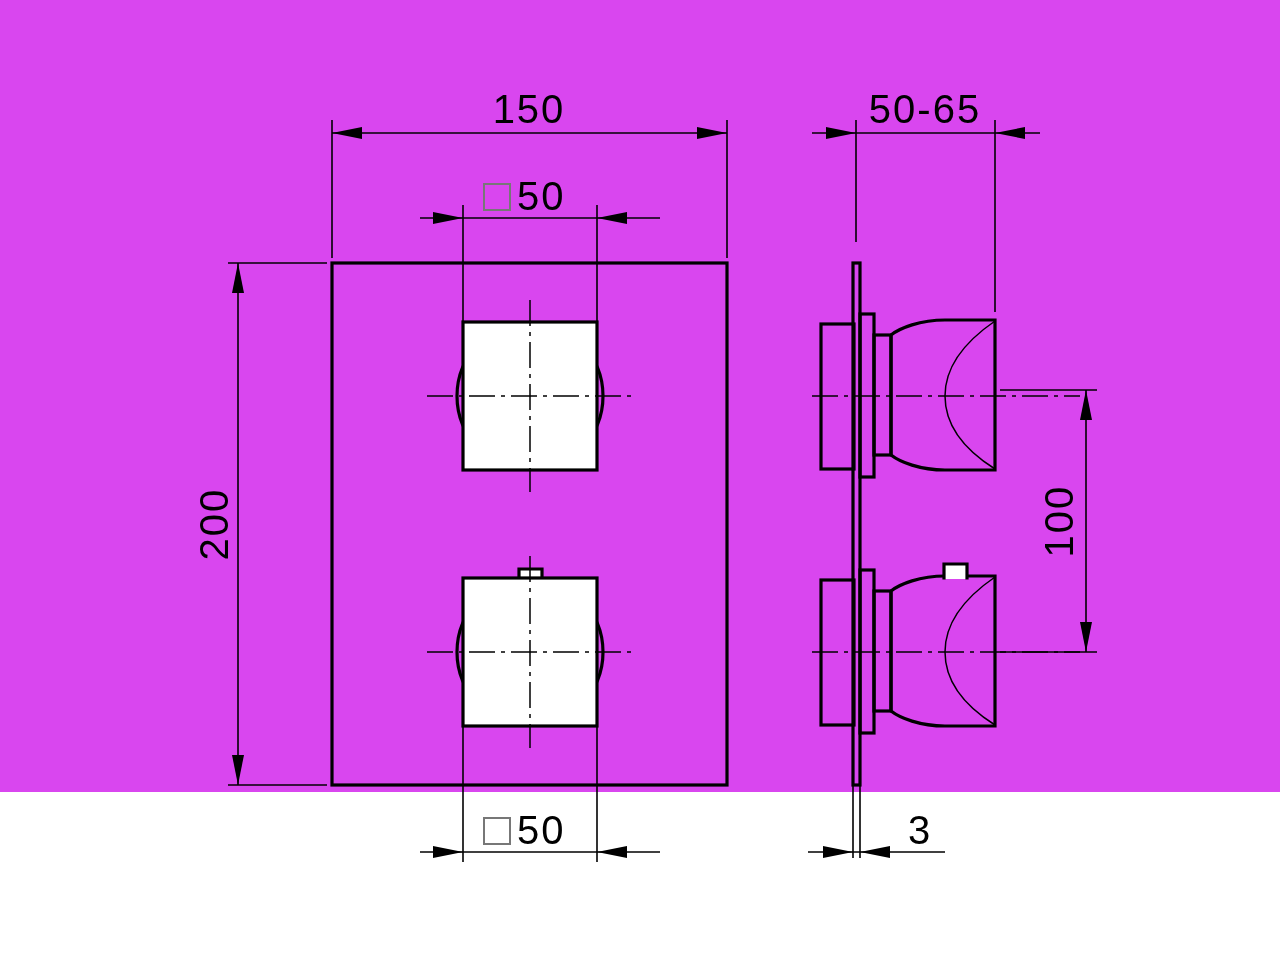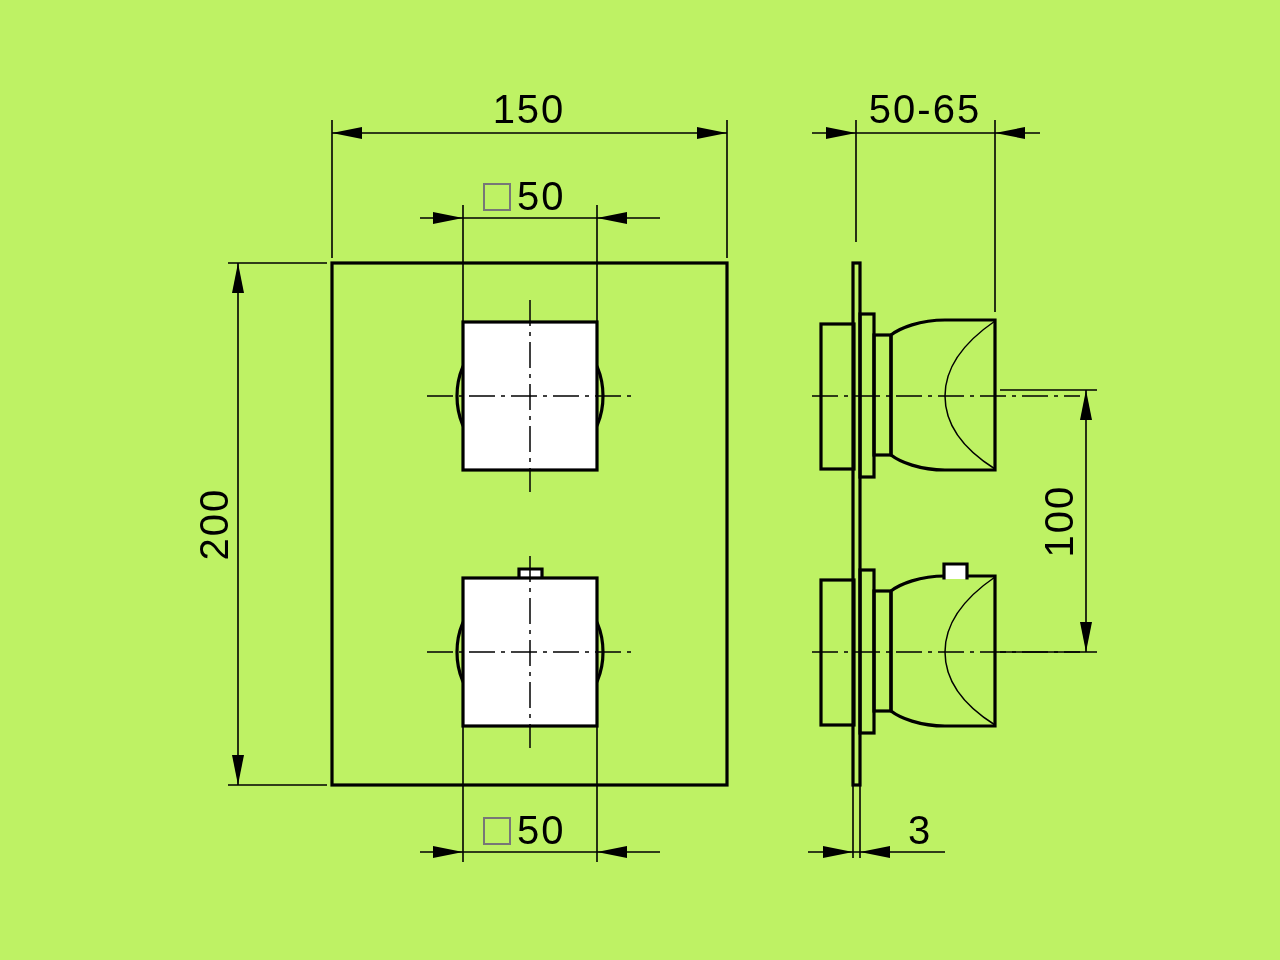--- a/index.html
+++ b/index.html
@@ -9,22 +9,22 @@
   }
   body {
     width: 1280px;
     height: 960px;
     font-family: "Liberation Sans", sans-serif;
     overflow: hidden;
   }
   #drawing-root {
     position: relative;
     width: 1280px;
-    height: 960px;
-    background: #bef264;
+    height: 792px;
+    background: #d946ef;
   }
   svg#cad {
     display: block;
     width: 1280px;
     height: 960px;
   }
   .obj      { fill: none; stroke: #000000; stroke-width: 3.2; stroke-linecap: square; stroke-linejoin: miter; }
   .obj-thin { fill: none; stroke: #000000; stroke-width: 1.5; stroke-linecap: round; }
   .dimline  { fill: none; stroke: #000000; stroke-width: 1.6; stroke-linecap: butt; }
   .extline  { fill: none; stroke: #000000; stroke-width: 1.6; stroke-linecap: butt; }

